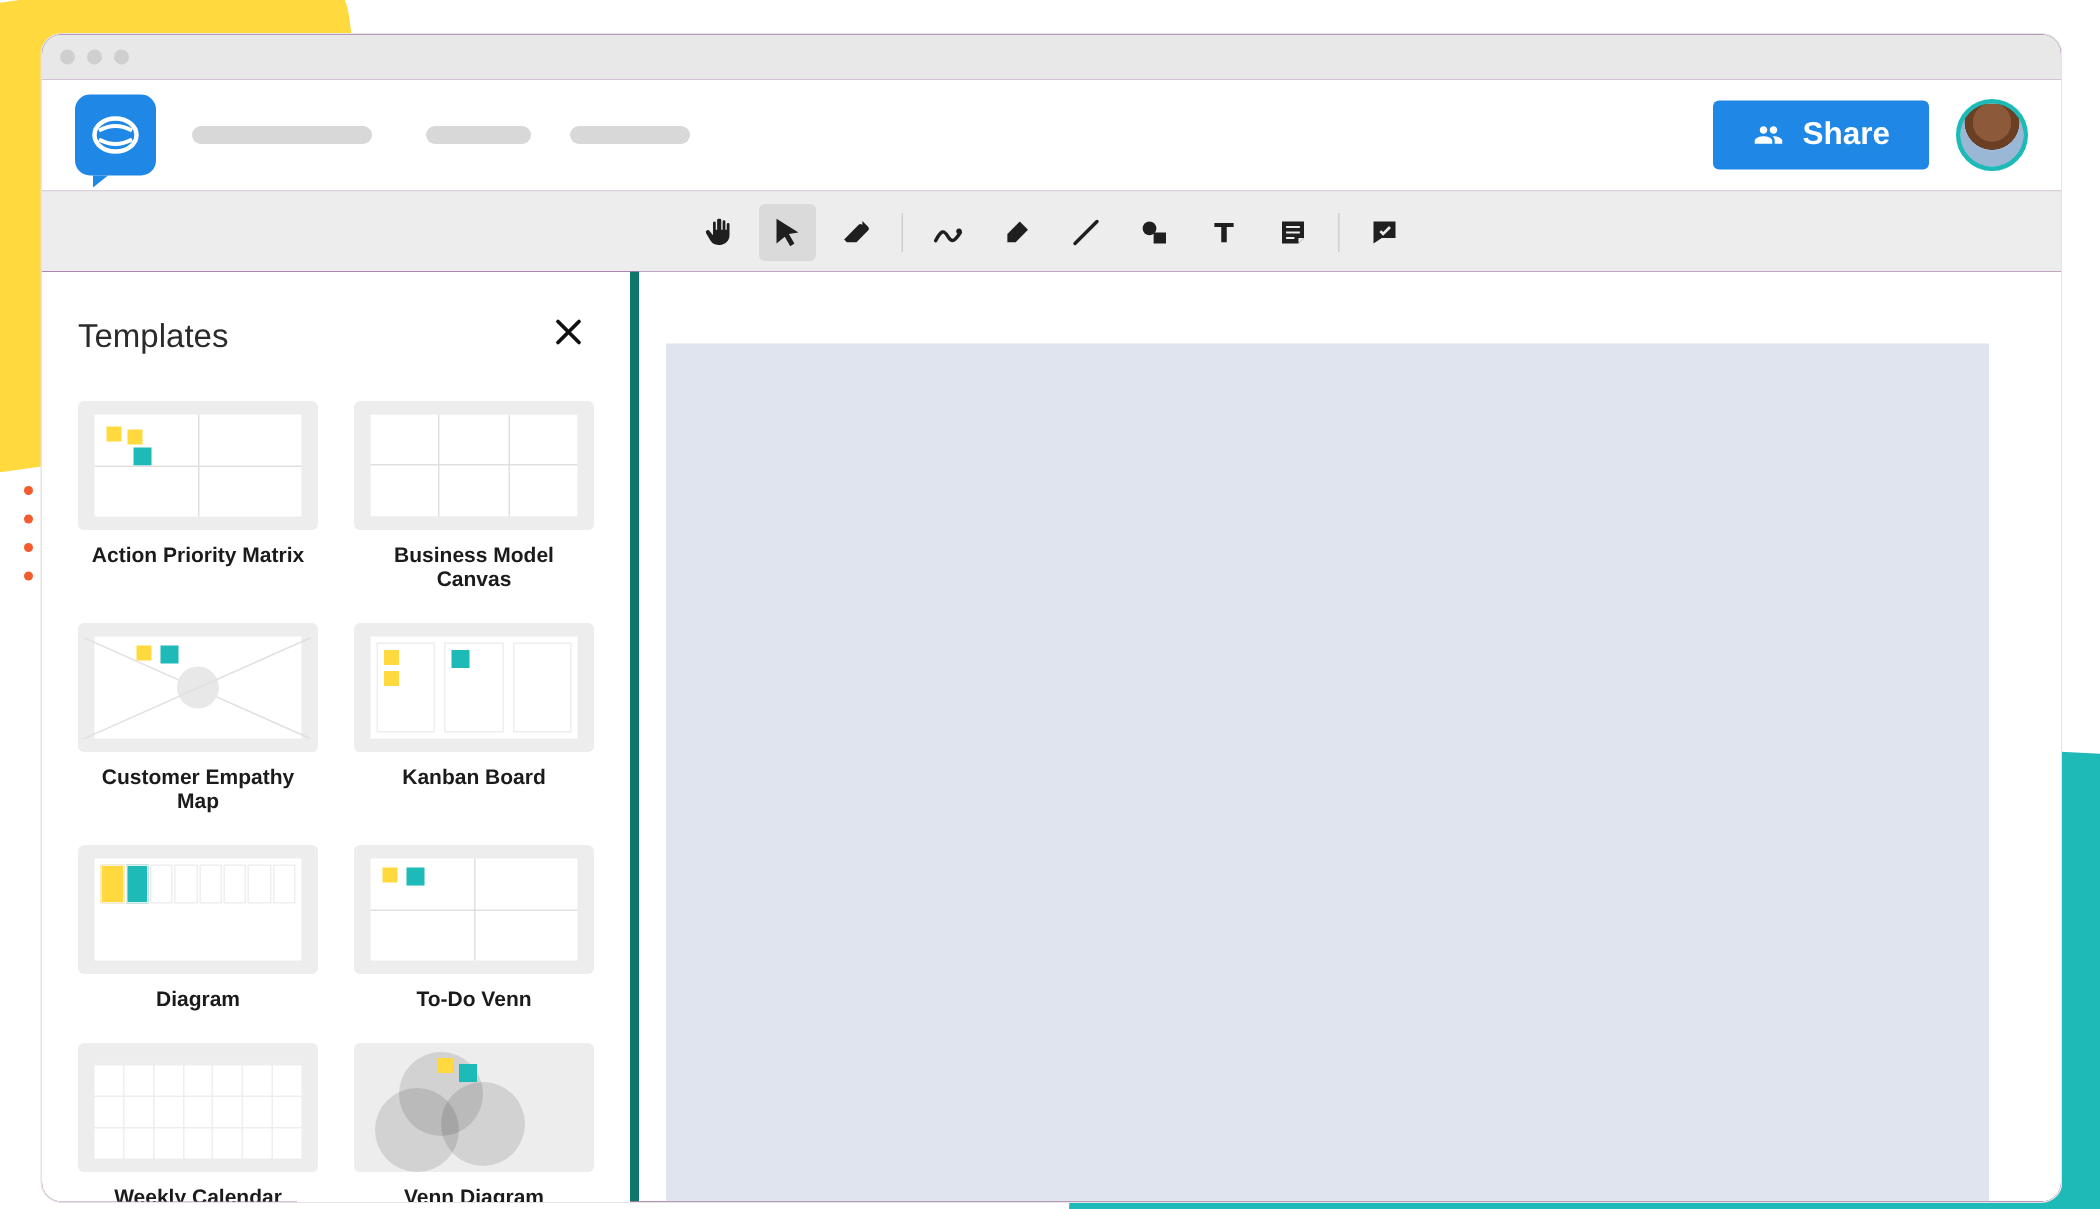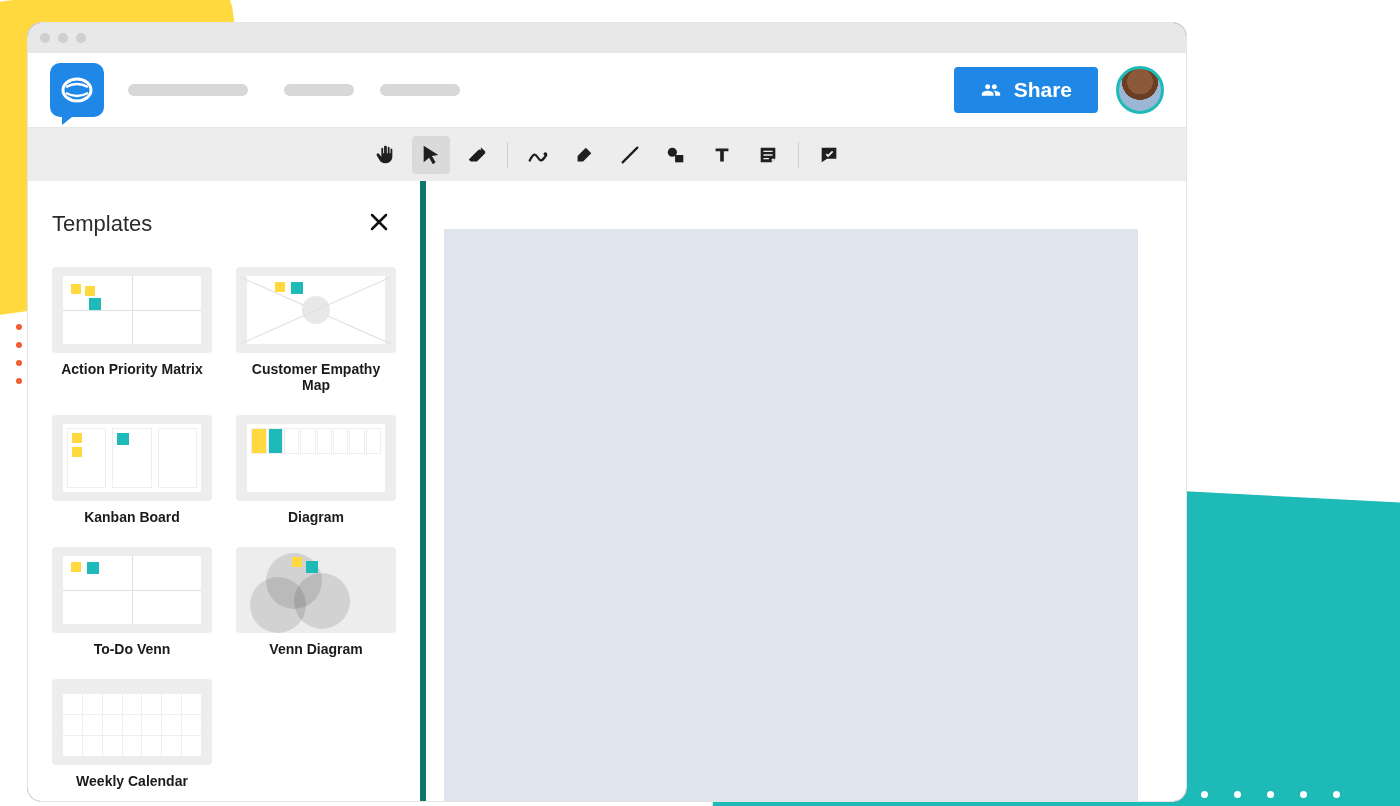--- a/index.html
+++ b/index.html
@@ -51,21 +51,21 @@
   .bg-white-dots span {
     width: 7px; height: 7px;
     background: #fff;
     border-radius: 50%;
   }
 
   
   .window {
     position: absolute;
     left: 27px; top: 22px;
-    width: 1160px; height: 780px;
+    width: 1348px; height: 780px;
     background: #701a75;
     border: 1px solid #E4E4E4;
     border-radius: 14px;
     overflow: hidden;
     z-index: 1;
     display: flex;
     flex-direction: column;
   }
   .titlebar {
     height: 30px;
@@ -407,20 +407,33 @@
           <div class="template-thumb thumb-quad">
             <div class="paper">
               <span class="mini-yellow" style="top:8px;left:8px;width:10px;height:10px;"></span>
               <span class="mini-yellow" style="top:10px;left:22px;width:10px;height:10px;"></span>
               <span class="mini-teal" style="top:22px;left:26px;width:12px;height:12px;"></span>
             </div>
           </div>
           <div class="template-label">Action Priority Matrix</div>
         </div>
 
+        <div class="template-card">
+          <div class="template-thumb thumb-grid3">
+            <div class="paper">
+                <span></span>
+                <span></span>
+                <span></span>
+                <span></span>
+                <span></span>
+                <span></span>
+              </div>
+          </div>
+          <div class="template-label">Business Model Canvas</div>
+        </div>
 
         <div class="template-card">
           <div class="template-thumb thumb-empathy">
             <div class="paper">
               <span class="circle"></span>
               <span class="mini-yellow" style="top:6px;left:28px;width:10px;height:10px;"></span>
               <span class="mini-teal" style="top:6px;left:44px;width:12px;height:12px;"></span>
             </div>
           </div>
           <div class="template-label">Customer Empathy Map</div>
@@ -462,59 +475,59 @@
           <div class="template-thumb thumb-quad">
             <div class="paper">
               <span class="mini-yellow" style="top:6px;left:8px;width:10px;height:10px;"></span>
               <span class="mini-teal" style="top:6px;left:24px;width:12px;height:12px;"></span>
             </div>
           </div>
           <div class="template-label">To-Do Venn</div>
         </div>
 
         <div class="template-card">
+          <div class="template-thumb thumb-cal">
+            <div class="paper">
+              <span></span>
+                <span></span>
+                <span></span>
+                <span></span>
+                <span></span>
+                <span></span>
+                <span></span>
+              <span></span>
+                <span></span>
+                <span></span>
+                <span></span>
+                <span></span>
+                <span></span>
+                <span></span>
+              <span></span>
+                <span></span>
+                <span></span>
+                <span></span>
+                <span></span>
+                <span></span>
+                <span></span>
+            </div>
+          </div>
+          <div class="template-label">Weekly Calendar</div>
+        </div>
+
+        <div class="template-card">
           <div class="template-thumb thumb-venn">
             <span class="c" style="left:30px;top:6px;"></span>
             <span class="c" style="left:58px;top:26px;"></span>
             <span class="c" style="left:14px;top:30px;"></span>
             <span class="mini-yellow" style="top:10px;left:56px;width:10px;height:10px;"></span>
             <span class="mini-teal" style="top:14px;left:70px;width:12px;height:12px;"></span>
           </div>
           <div class="template-label">Venn Diagram</div>
         </div>
 
-        <div class="template-card">
-          <div class="template-thumb thumb-cal">
-            <div class="paper">
-              <span></span>
-                <span></span>
-                <span></span>
-                <span></span>
-                <span></span>
-                <span></span>
-                <span></span>
-              <span></span>
-                <span></span>
-                <span></span>
-                <span></span>
-                <span></span>
-                <span></span>
-                <span></span>
-              <span></span>
-                <span></span>
-                <span></span>
-                <span></span>
-                <span></span>
-                <span></span>
-                <span></span>
-            </div>
-          </div>
-          <div class="template-label">Weekly Calendar</div>
-        </div>
-
       </div>
     </aside>
 
     <main class="canvas">
       <div class="canvas-rect"></div>
     </main>
 
   </div>
 </div>
 

